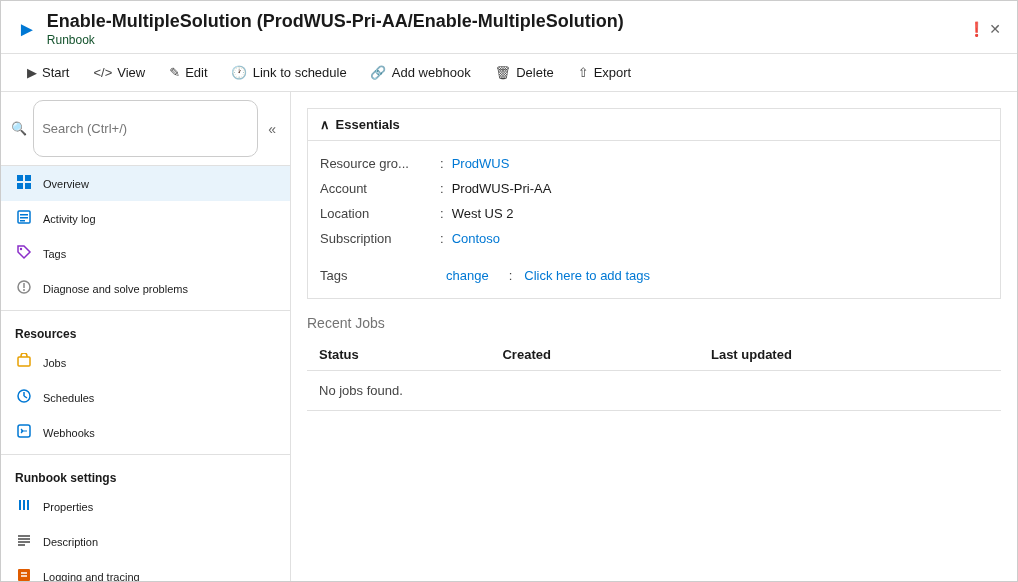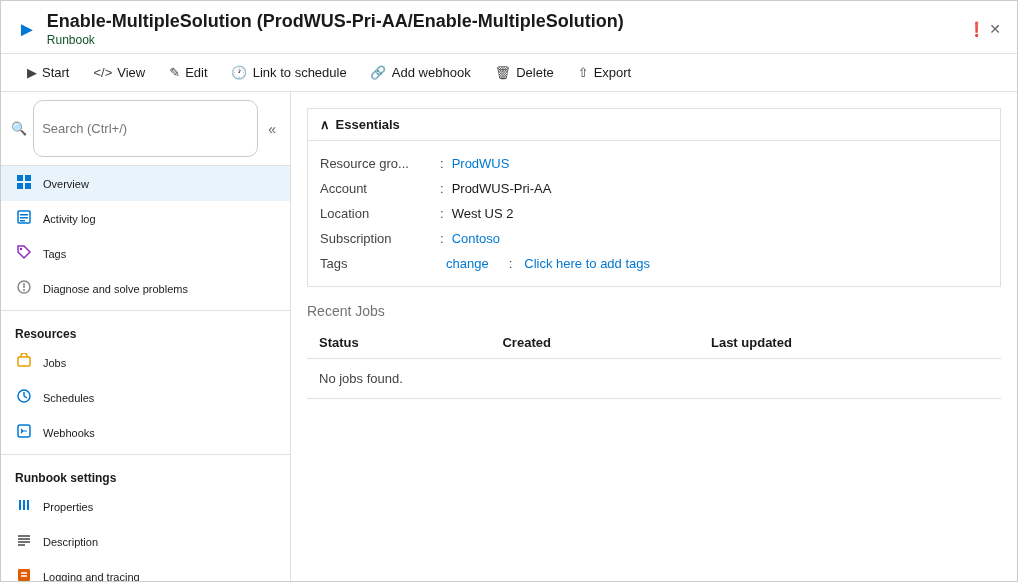--- a/index.html
+++ b/index.html
@@ -281,21 +281,21 @@
           <div class="essentials-row">
             <span class="essentials-label">Subscription</span>
             <span class="essentials-colon">:</span>
             <a class="essentials-link">Contoso</a>
           </div>
 
           <div class="essentials-row">
             <span class="essentials-label">Tags</span>
             <a class="essentials-link" style="margin-left:6px; margin-right:20px;">change</a>
             <span class="essentials-colon">:</span>
-            <a class="essentials-link" style="margin-left:4px;">Click here to add tags</a>
+            <a class="essentials-link" style="margin-left:4px;margin-top:12px;">Click here to add tags</a>
           </div>
 
         </div>
       </div>
 
       <div class="recent-jobs">
         <div class="section-title">Recent Jobs</div>
         <table class="jobs-table">
           <thead>
             <tr>

